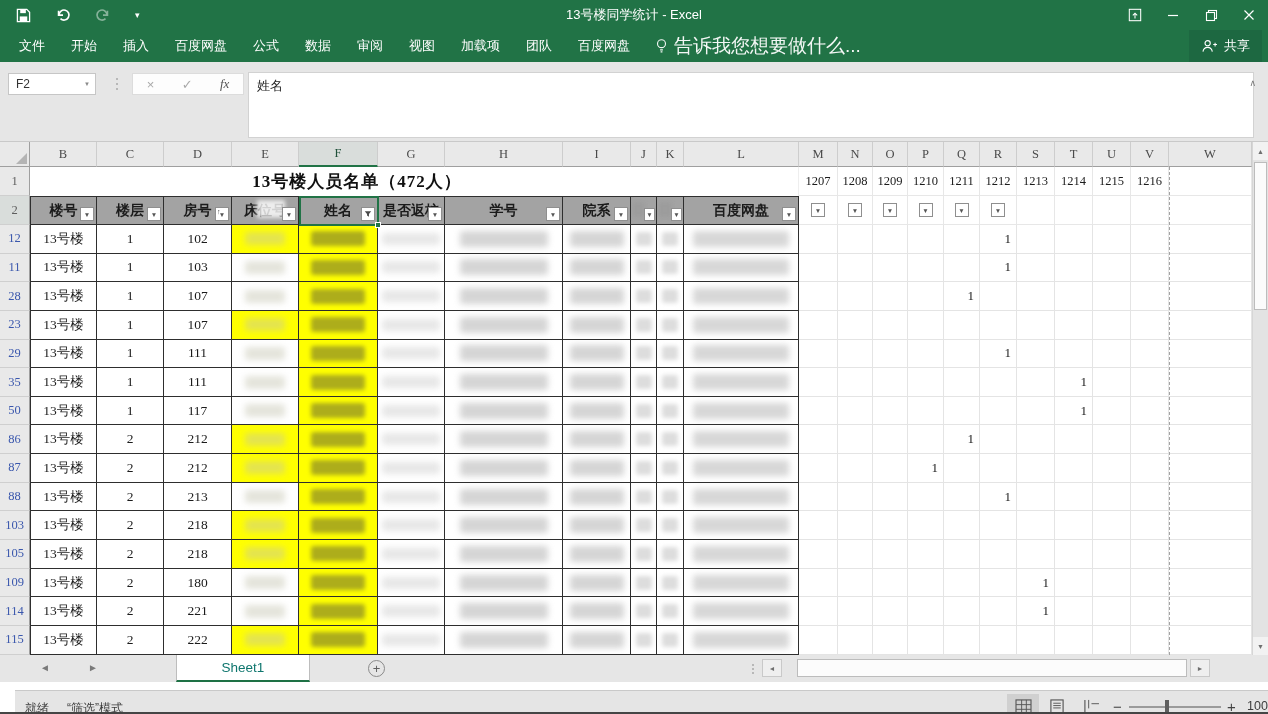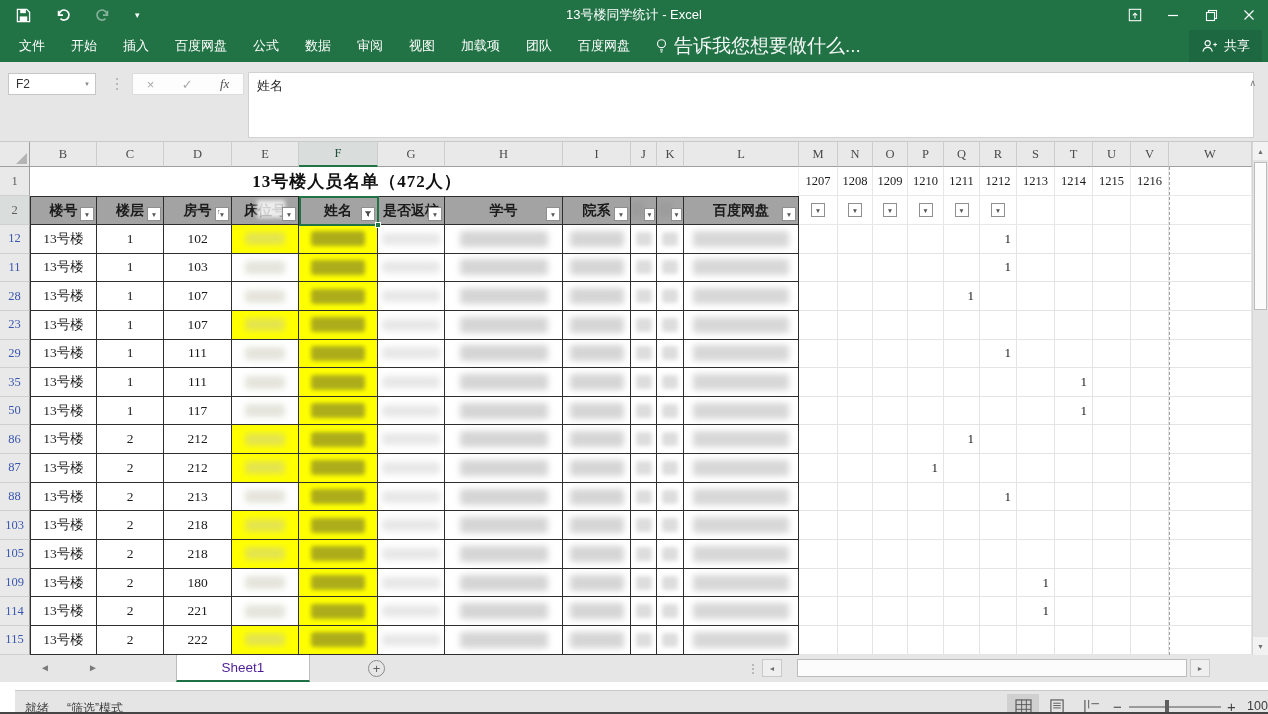--- a/index.html
+++ b/index.html
@@ -79,21 +79,21 @@
   .pagebreak{position:absolute;left:1169px;top:25px;bottom:0;width:0;border-left:1px dashed #a3a3a3;}
   
   .vsb{position:absolute;top:142px;right:0;width:16px;height:513px;background:#e3e3e3;border-left:1px solid #d6d6d6;box-sizing:border-box;}
   .vsb .arr{position:absolute;left:0;width:15px;height:18px;background:#f2f2f2;color:#6f6f6f;font-size:7px;display:flex;align-items:center;justify-content:center;}
   .vsb .up{top:0}.vsb .down{bottom:0}
   .vsb .thumb{position:absolute;left:1px;top:20px;width:13px;height:148px;background:#fbfbfb;border:1px solid #bcbcbc;box-sizing:border-box;}
   
   .sheetbar{position:absolute;top:655px;left:0;right:0;height:27px;background:#e6e6e6;}
   .snav{position:absolute;top:7px;color:#7a7a7a;font-size:10px;}
   .sheettab{position:absolute;left:176px;top:0;width:134px;height:27px;background:#fff;border-left:1px solid #bdbdbd;border-right:1px solid #bdbdbd;border-bottom:2px solid #1e7145;
-            box-sizing:border-box;display:flex;align-items:center;justify-content:center;color:#4c1d95;font-size:13.5px;}
+            box-sizing:border-box;display:flex;align-items:center;justify-content:center;color:#0f766e;font-size:13.5px;}
   .addsheet{position:absolute;left:368px;top:5px;width:17px;height:17px;border:1px solid #8a8a8a;border-radius:50%;color:#5f5f5f;display:flex;align-items:center;justify-content:center;font-size:13px;box-sizing:border-box;}
   .hsplit{position:absolute;left:752px;top:9px;width:2px;height:2px;background:#a8a8a8;border-radius:50%;box-shadow:0 4px 0 #a8a8a8,0 8px 0 #a8a8a8;}
   .hsb-btn{position:absolute;top:4px;width:20px;height:18px;background:#efefef;border:1px solid #c9c9c9;display:flex;align-items:center;justify-content:center;color:#6f6f6f;font-size:7px;box-sizing:border-box;}
   .hsb-thumb{position:absolute;left:797px;top:4px;width:390px;height:18px;background:#fcfcfc;border:1px solid #bcbcbc;box-sizing:border-box;}
   
   .statusbar{position:absolute;top:682px;left:15px;right:0;height:32px;background:#e5e5e5;border-top:1px solid #c9c9c9;box-sizing:border-box;font-size:12px;color:#3d3d3d;margin-top:8px;}
   .st-ready{position:absolute;left:10px;top:9px;}
   .st-mode{position:absolute;left:52px;top:9px;}
   .vbtn{position:absolute;top:3px;width:32px;height:25px;display:flex;align-items:center;justify-content:center;}
   .vbtn.active{background:#d0d0d0;}

